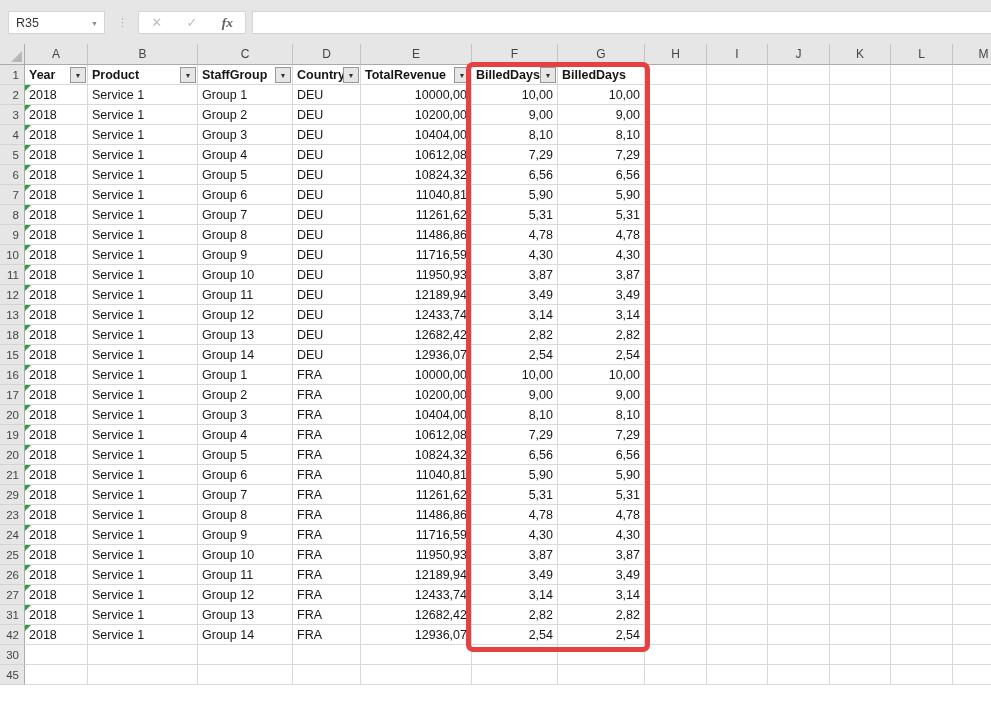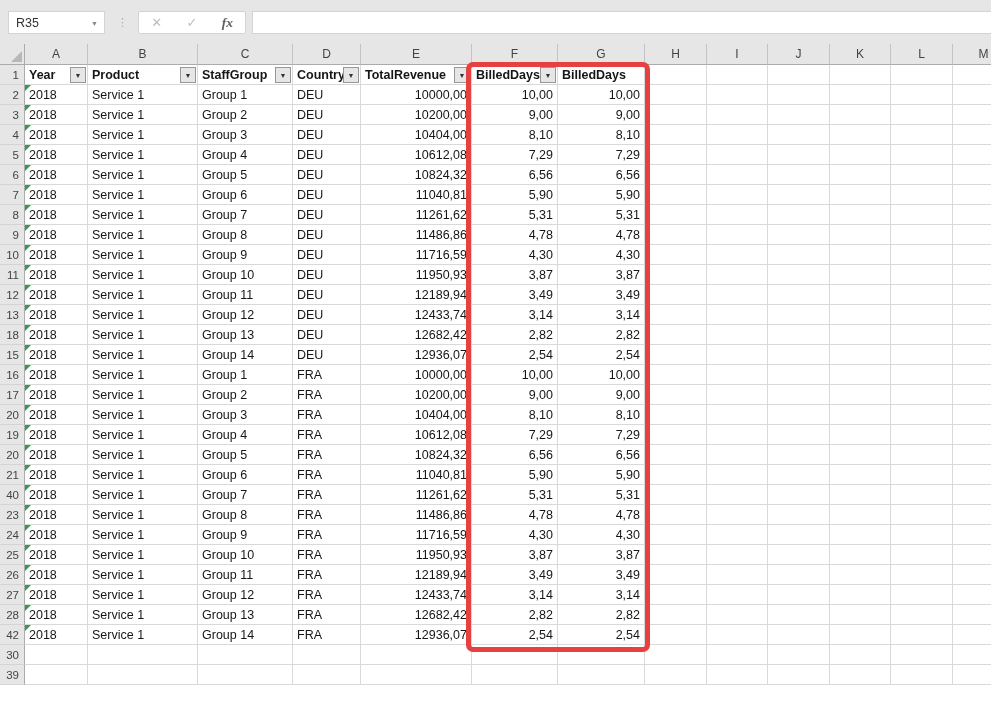--- a/index.html
+++ b/index.html
@@ -848,21 +848,21 @@
           <span>5,90</span>
         </div>
         <div class="cell" style="width: 62px;"></div>
         <div class="cell" style="width: 61px;"></div>
         <div class="cell" style="width: 62px;"></div>
         <div class="cell" style="width: 61px;"></div>
         <div class="cell" style="width: 62px;"></div>
         <div class="cell" style="width: 62px;"></div>
       </div>
       <div class="row">
-        <div class="row-gutter">40</div>
+        <div class="row-gutter">29</div>
         <div class="cell hleft" style="width: 63px;">
           <div class="green-tri" style="border-top-color: rgb(47, 158, 68);"></div>
           <span>2018</span>
         </div>
         <div class="cell hleft" style="width: 110px;">
           <span>Service 1</span>
         </div>
         <div class="cell hleft" style="width: 95px;">
           <span>Group 7</span>
         </div>
@@ -1034,21 +1034,21 @@
           <span>3,14</span>
         </div>
         <div class="cell" style="width: 62px;"></div>
         <div class="cell" style="width: 61px;"></div>
         <div class="cell" style="width: 62px;"></div>
         <div class="cell" style="width: 61px;"></div>
         <div class="cell" style="width: 62px;"></div>
         <div class="cell" style="width: 62px;"></div>
       </div>
       <div class="row">
-        <div class="row-gutter">28</div>
+        <div class="row-gutter">31</div>
         <div class="cell hleft" style="width: 63px;">
           <div class="green-tri" style="border-top-color: rgb(47, 158, 68);"></div>
           <span>2018</span>
         </div>
         <div class="cell hleft" style="width: 110px;">
           <span>Service 1</span>
         </div>
         <div class="cell hleft" style="width: 95px;">
           <span>Group 13</span>
         </div>
@@ -1112,21 +1112,21 @@
         <div class="cell" style="width: 86px;"></div>
         <div class="cell" style="width: 87px;"></div>
         <div class="cell" style="width: 62px;"></div>
         <div class="cell" style="width: 61px;"></div>
         <div class="cell" style="width: 62px;"></div>
         <div class="cell" style="width: 61px;"></div>
         <div class="cell" style="width: 62px;"></div>
         <div class="cell" style="width: 62px;"></div>
       </div>
       <div class="row">
-        <div class="row-gutter">39</div>
+        <div class="row-gutter">45</div>
         <div class="cell" style="width: 63px;"></div>
         <div class="cell" style="width: 110px;"></div>
         <div class="cell" style="width: 95px;"></div>
         <div class="cell" style="width: 68px;"></div>
         <div class="cell" style="width: 111px;"></div>
         <div class="cell" style="width: 86px;"></div>
         <div class="cell" style="width: 87px;"></div>
         <div class="cell" style="width: 62px;"></div>
         <div class="cell" style="width: 61px;"></div>
         <div class="cell" style="width: 62px;"></div>

